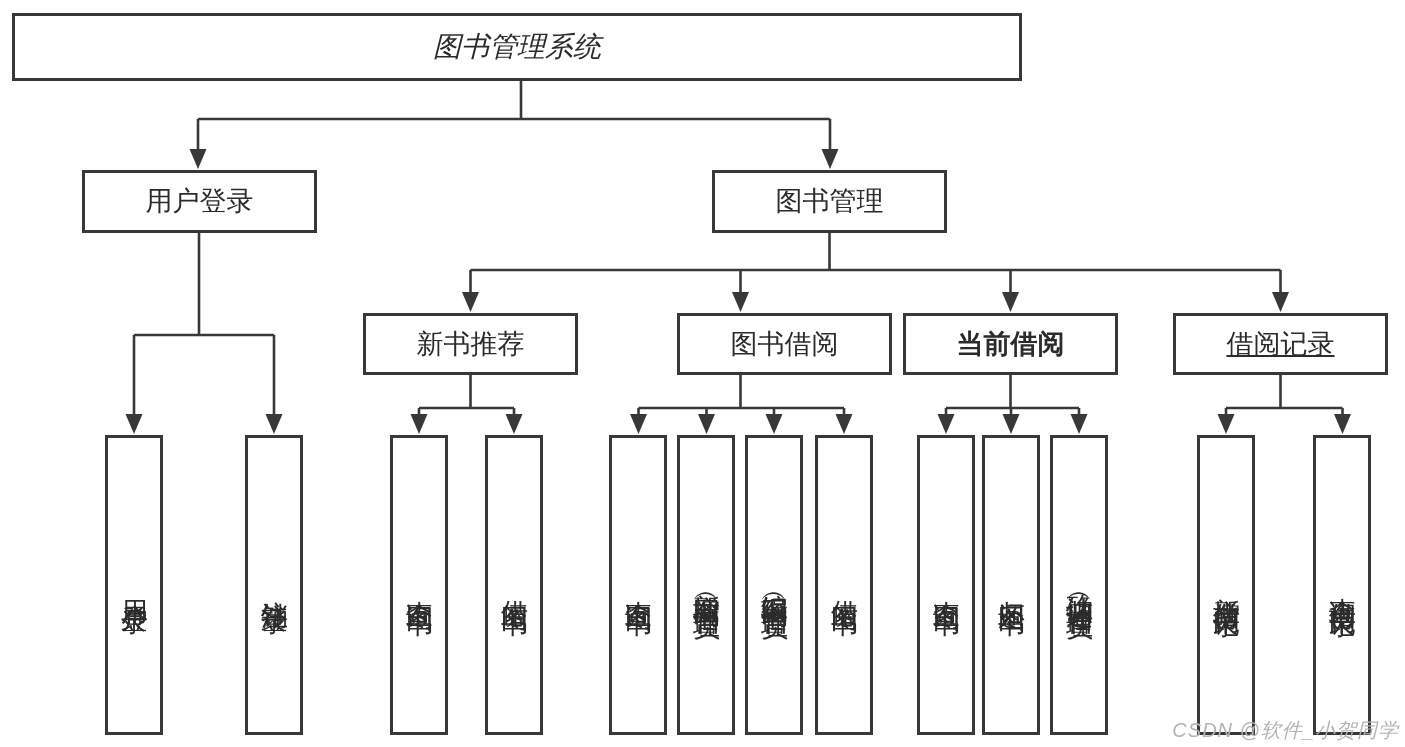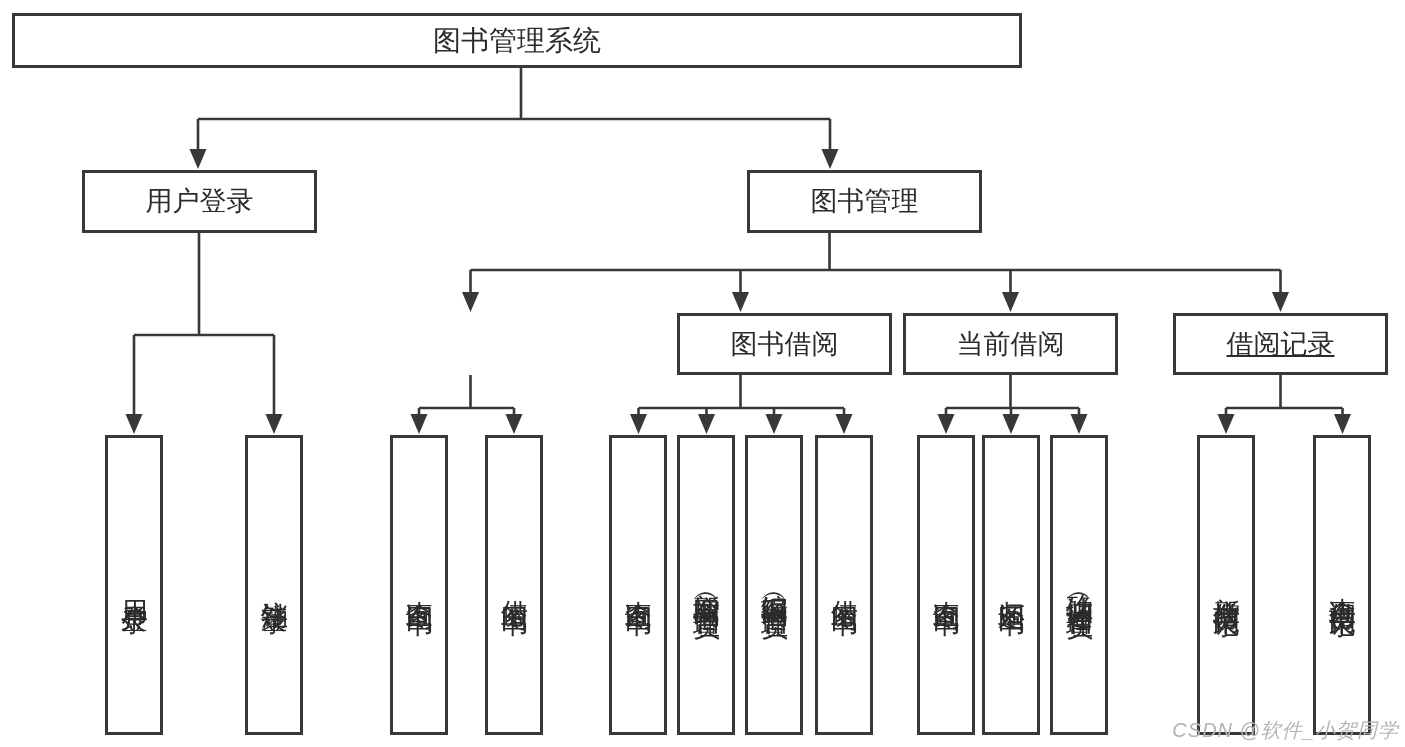--- a/index.html
+++ b/index.html
@@ -23,21 +23,21 @@
   .node{
     position:absolute;
     background:var(--bg);
     border:3px solid var(--line);
     display:flex;align-items:center;justify-content:center;
     color:var(--text);
     z-index:2;
     text-align:center;
     line-height:1;
   }
-  .node--root{left:12px;top:13px;width:1010px;height:55px;font-size:28px;}
+  .node--root{left:12px;top:13px;width:1010px;height:68px;font-size:28px;font-style:italic;}
   .node--h{height:63px;font-size:27px;}
   .node--l2{top:170px;width:235px;}
   .node--l3{top:313px;width:215px;height:62px;}
   .node--v{top:435px;width:58px;height:300px;font-size:27px;}
   .vtext{
     writing-mode:vertical-lr;
     text-orientation:mixed;
     letter-spacing:3px;
     white-space:nowrap;
   }
@@ -90,28 +90,31 @@
     <polygon points="1342.5,434 1334,414 1351,414"></polygon>
   </svg>
 
   <div class="node node--root">
     <span>图书管理系统</span>
   </div>
 
   <div class="node node--h node--l2" style="left:82px;">
     <span>用户登录</span>
   </div>
-  <div class="node node--h node--l2" style="left:712px;margin-left:35px;">
+  <div class="node node--h node--l2" style="left:712px;">
     <span>图书管理</span>
   </div>
 
+  <div class="node node--h node--l3" style="left:363px;">
+    <span>新书推荐</span>
+  </div>
   <div class="node node--h node--l3" style="left:633px;margin-left:44px;">
     <span>图书借阅</span>
   </div>
-  <div class="node node--h node--l3" style="left:903px;">
+  <div class="node node--h node--l3" style="left:903px;font-weight:bold;">
     <span>当前借阅</span>
   </div>
   <div class="node node--h node--l3" style="left:1173px;text-decoration:underline;">
     <span>借阅记录</span>
   </div>
 
   <div class="node node--v" style="left:105px;">
     <span class="vtext">用户登录</span>
   </div>
   <div class="node node--v" style="left:245px;">

